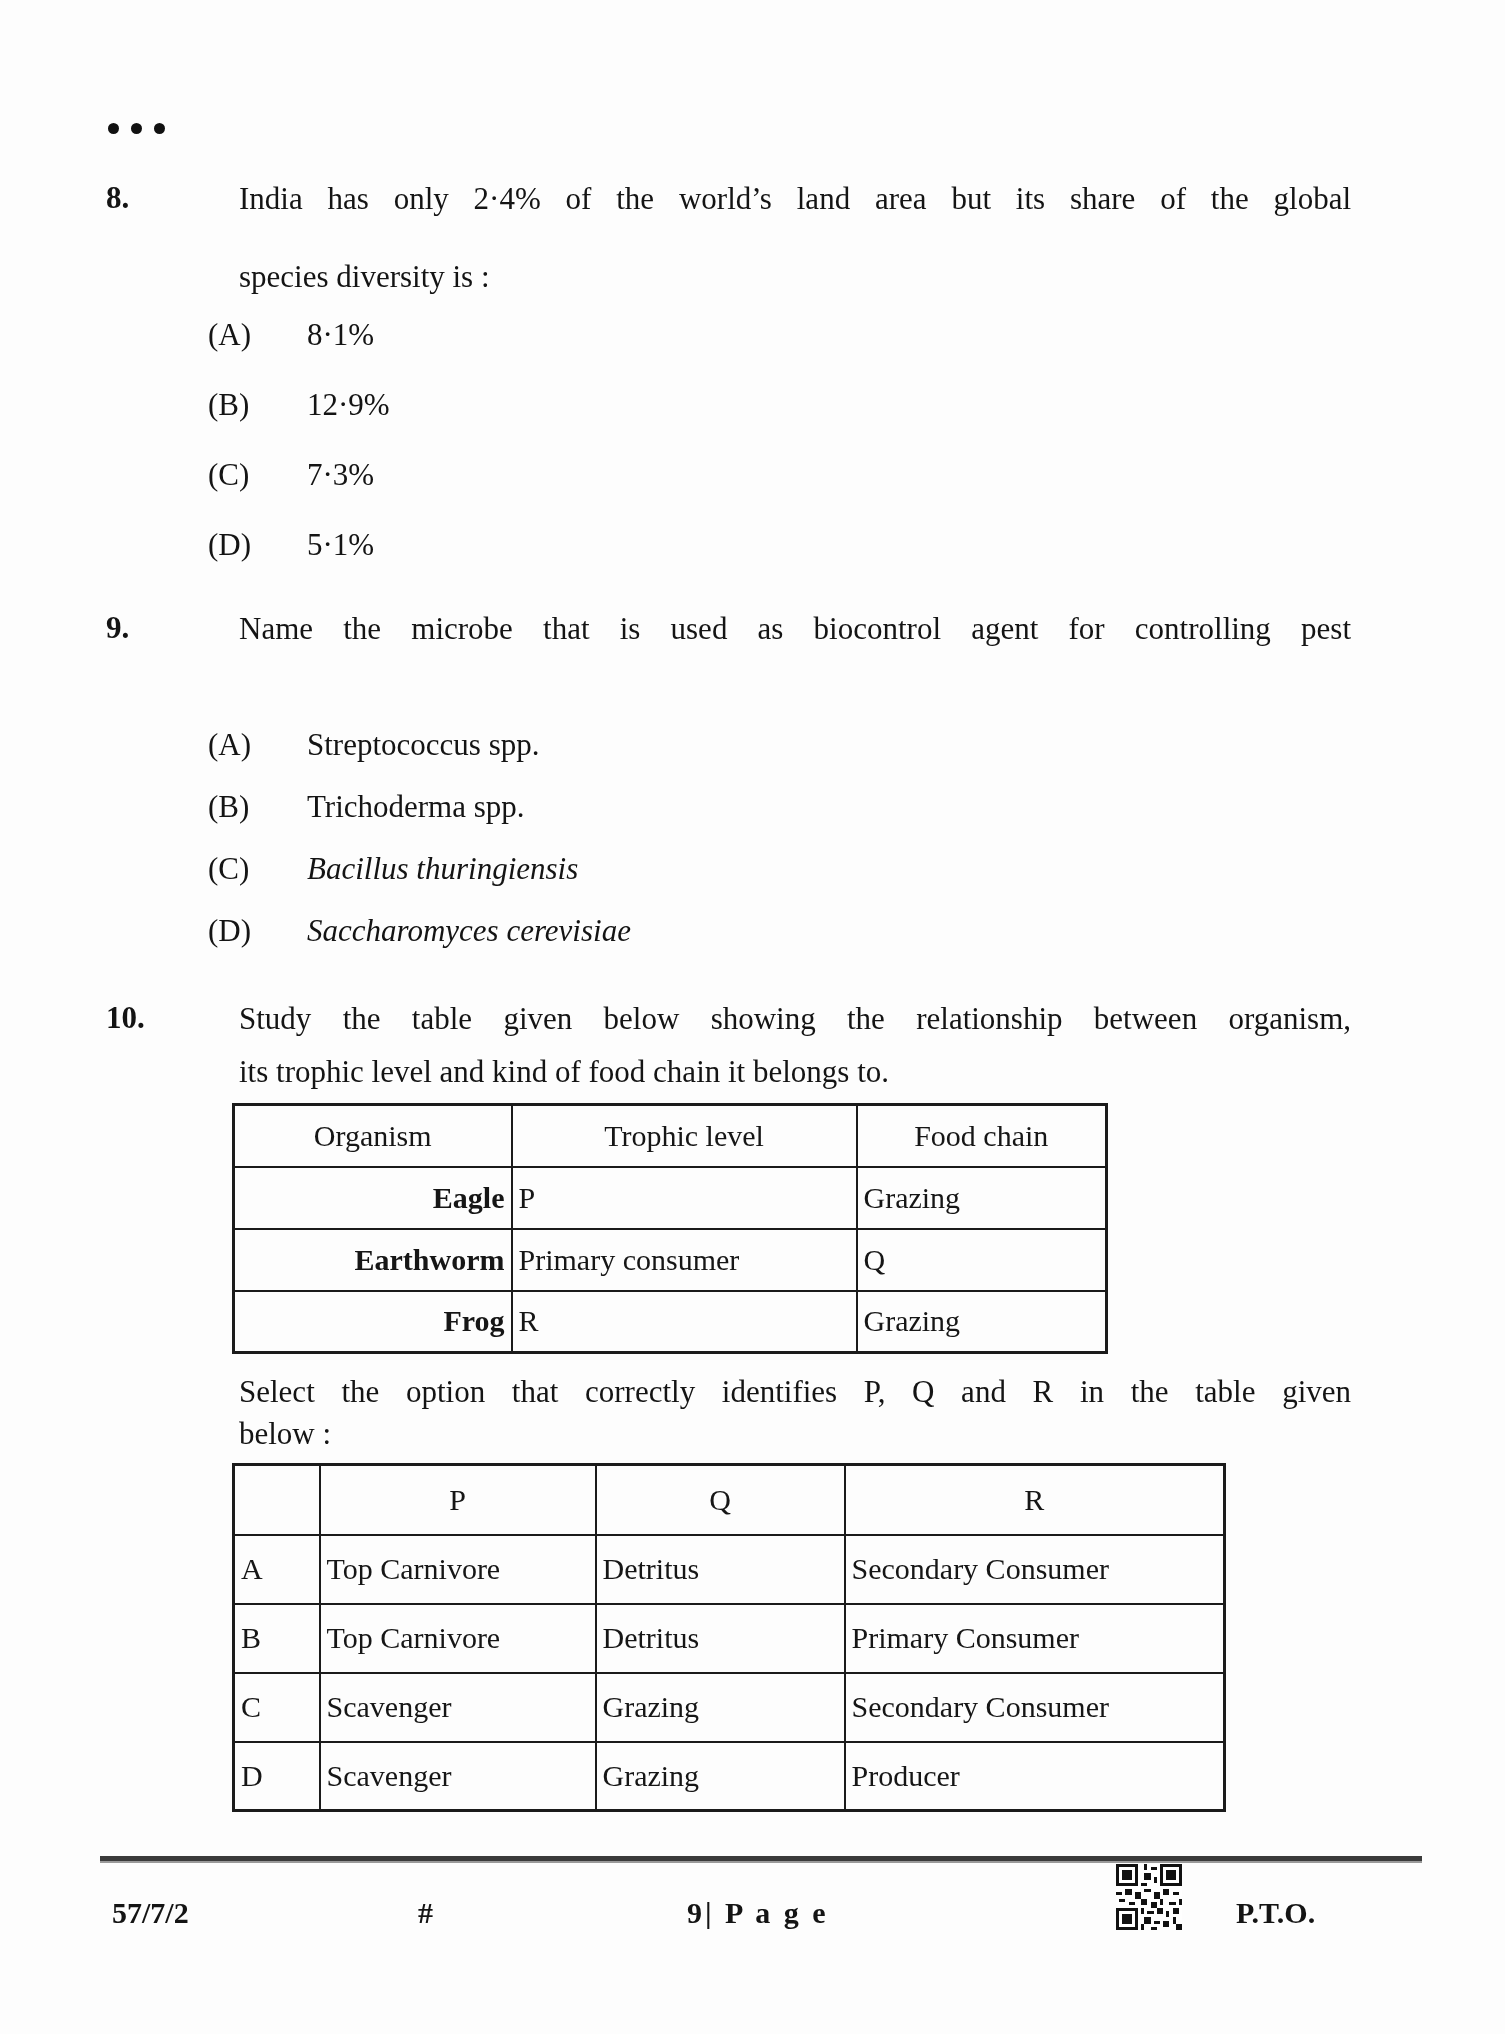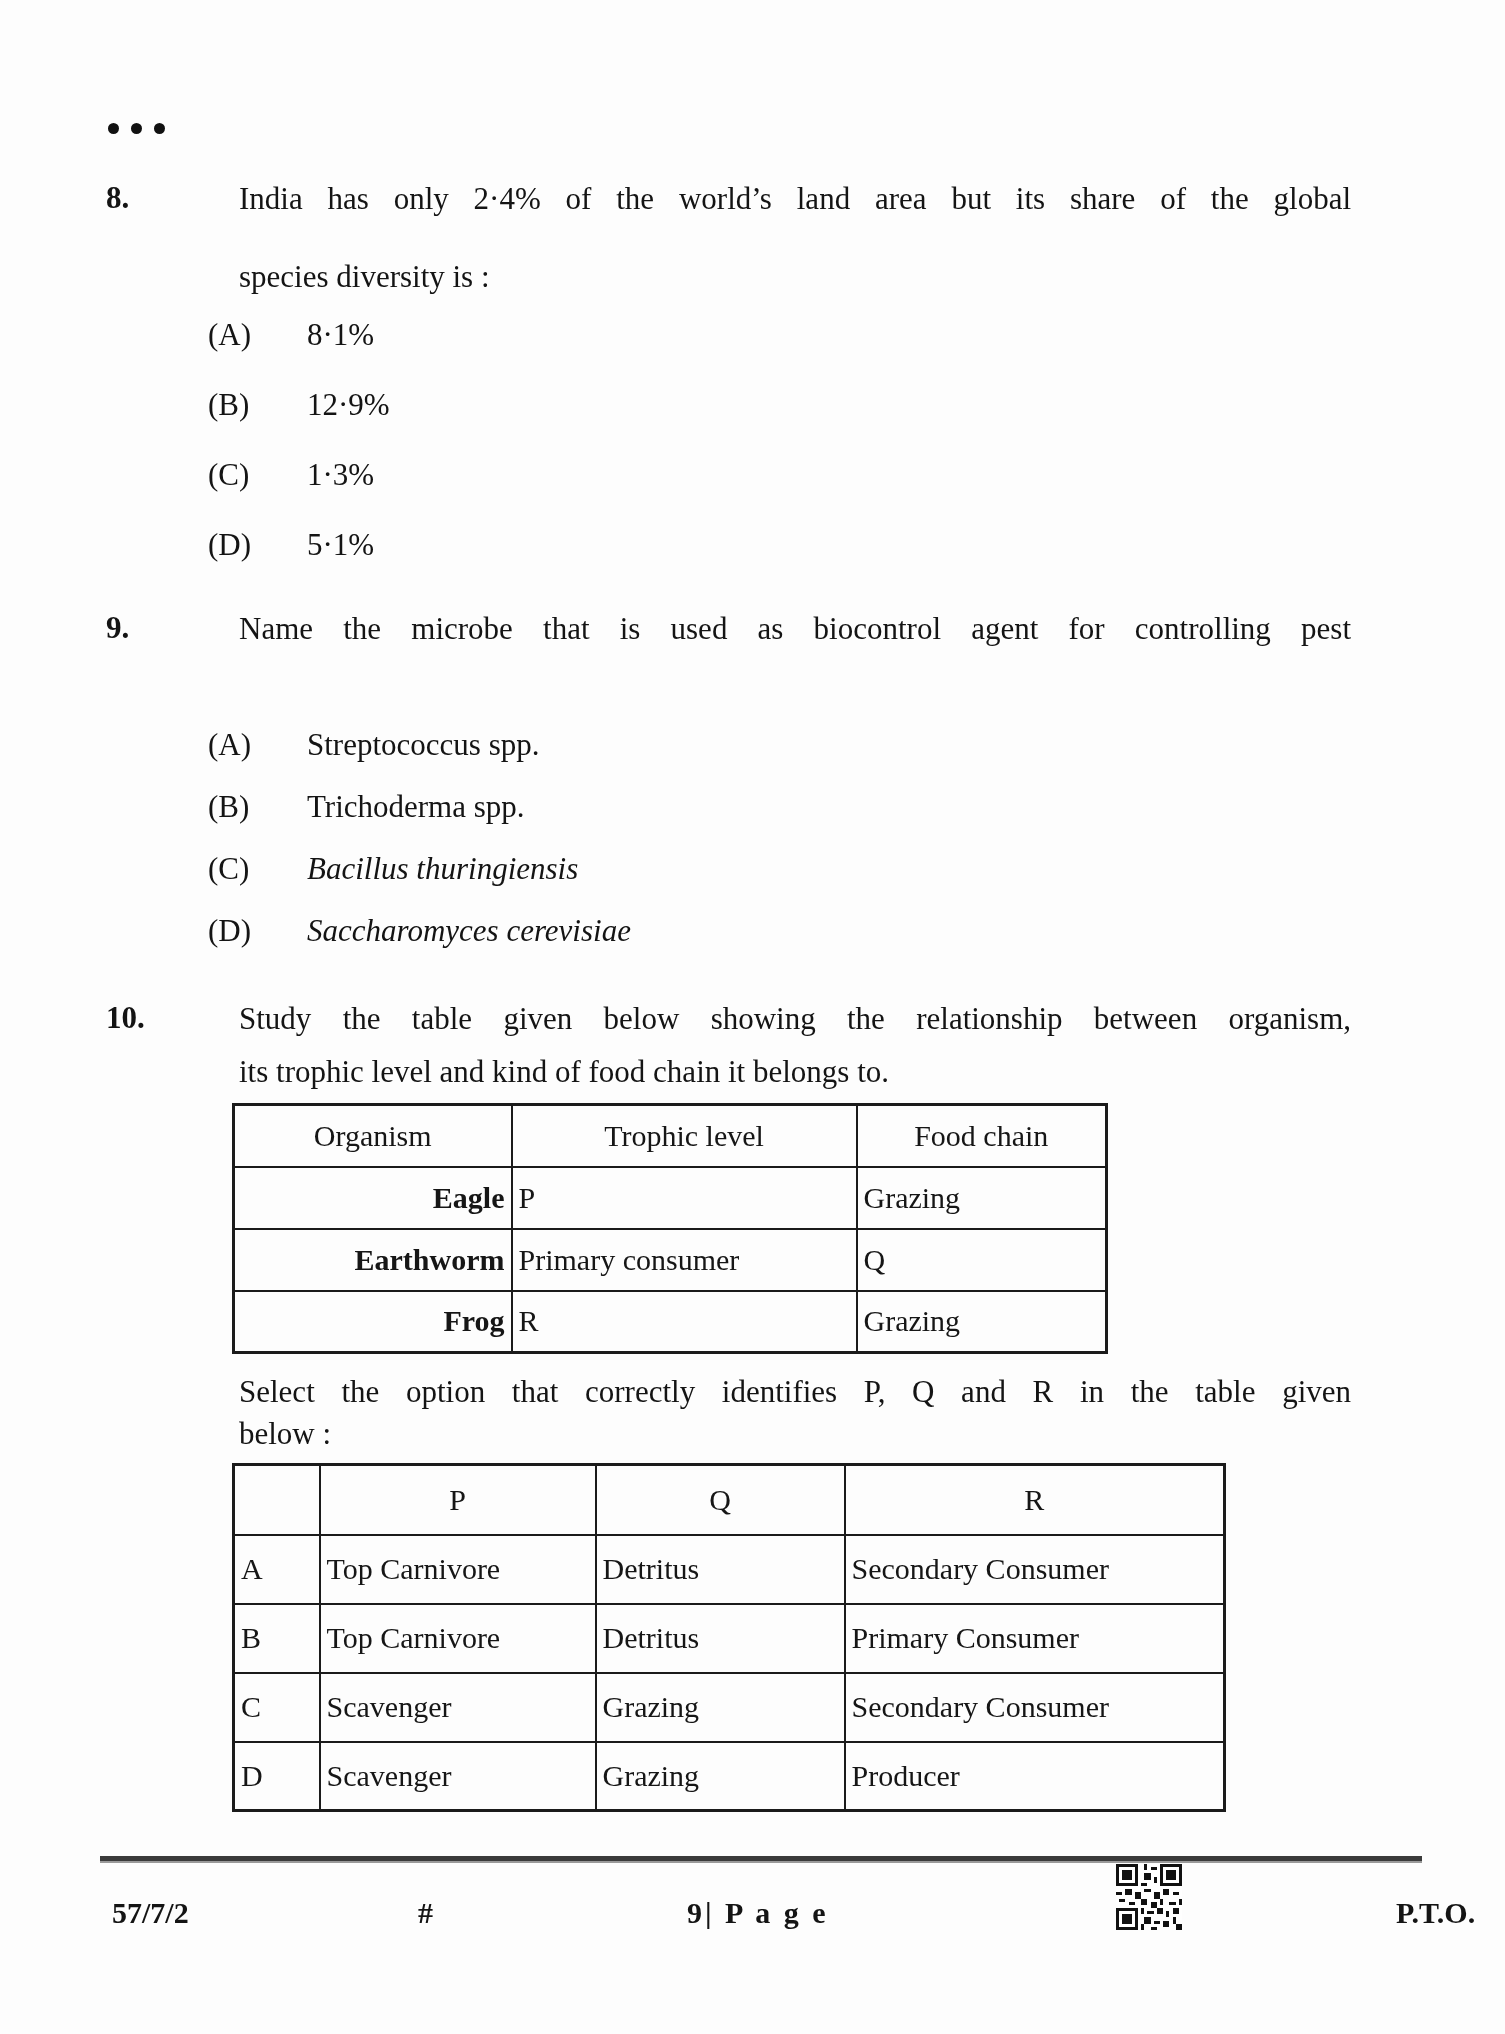--- a/index.html
+++ b/index.html
@@ -65,21 +65,21 @@
   <div class="tline just" style="top:180px">India has only 2·4% of the world’s land area but its share of the global</div>
   <div class="tline" style="top:258px">species diversity is :</div>
 
   <div class="opt" style="top:317px">
     <span class="lbl">(A)</span><span class="val">8·1%</span>
   </div>
   <div class="opt" style="top:387px">
     <span class="lbl">(B)</span><span class="val">12·9%</span>
   </div>
   <div class="opt" style="top:457px">
-    <span class="lbl">(C)</span><span class="val">1·3%</span>
+    <span class="lbl">(C)</span><span class="val">7·3%</span>
   </div>
   <div class="opt" style="top:527px">
     <span class="lbl">(D)</span><span class="val">5·1%</span>
   </div>
 
   <div class="qnum" style="top:610px">9.</div>
   <div class="tline just" style="top:610px">Name the microbe that is used as biocontrol agent for controlling pest</div>
 
   <div class="opt" style="top:727px">
     <span class="lbl">(A)</span><span class="val">Streptococcus spp.</span>
@@ -214,15 +214,15 @@
       <rect x="18" y="14" width="2" height="2"></rect>
         <rect x="9" y="17" width="2" height="2"></rect>
         <rect x="12" y="18" width="2" height="1"></rect>
         <rect x="15" y="18" width="2" height="2"></rect>
       <rect x="18" y="17" width="1" height="2"></rect>
         <rect x="19" y="19" width="2" height="2"></rect>
         <rect x="8" y="19" width="1" height="2"></rect>
         <rect x="11" y="20" width="2" height="1"></rect>
     </g>
   </svg>
-  <div class="footer-text" style="left:1396px; top:1884px;">P.T.O.</div>
+  <div class="footer-text" style="left:1236px; top:1884px;">P.T.O.</div>
 
 </div>
 
 </body></html>

